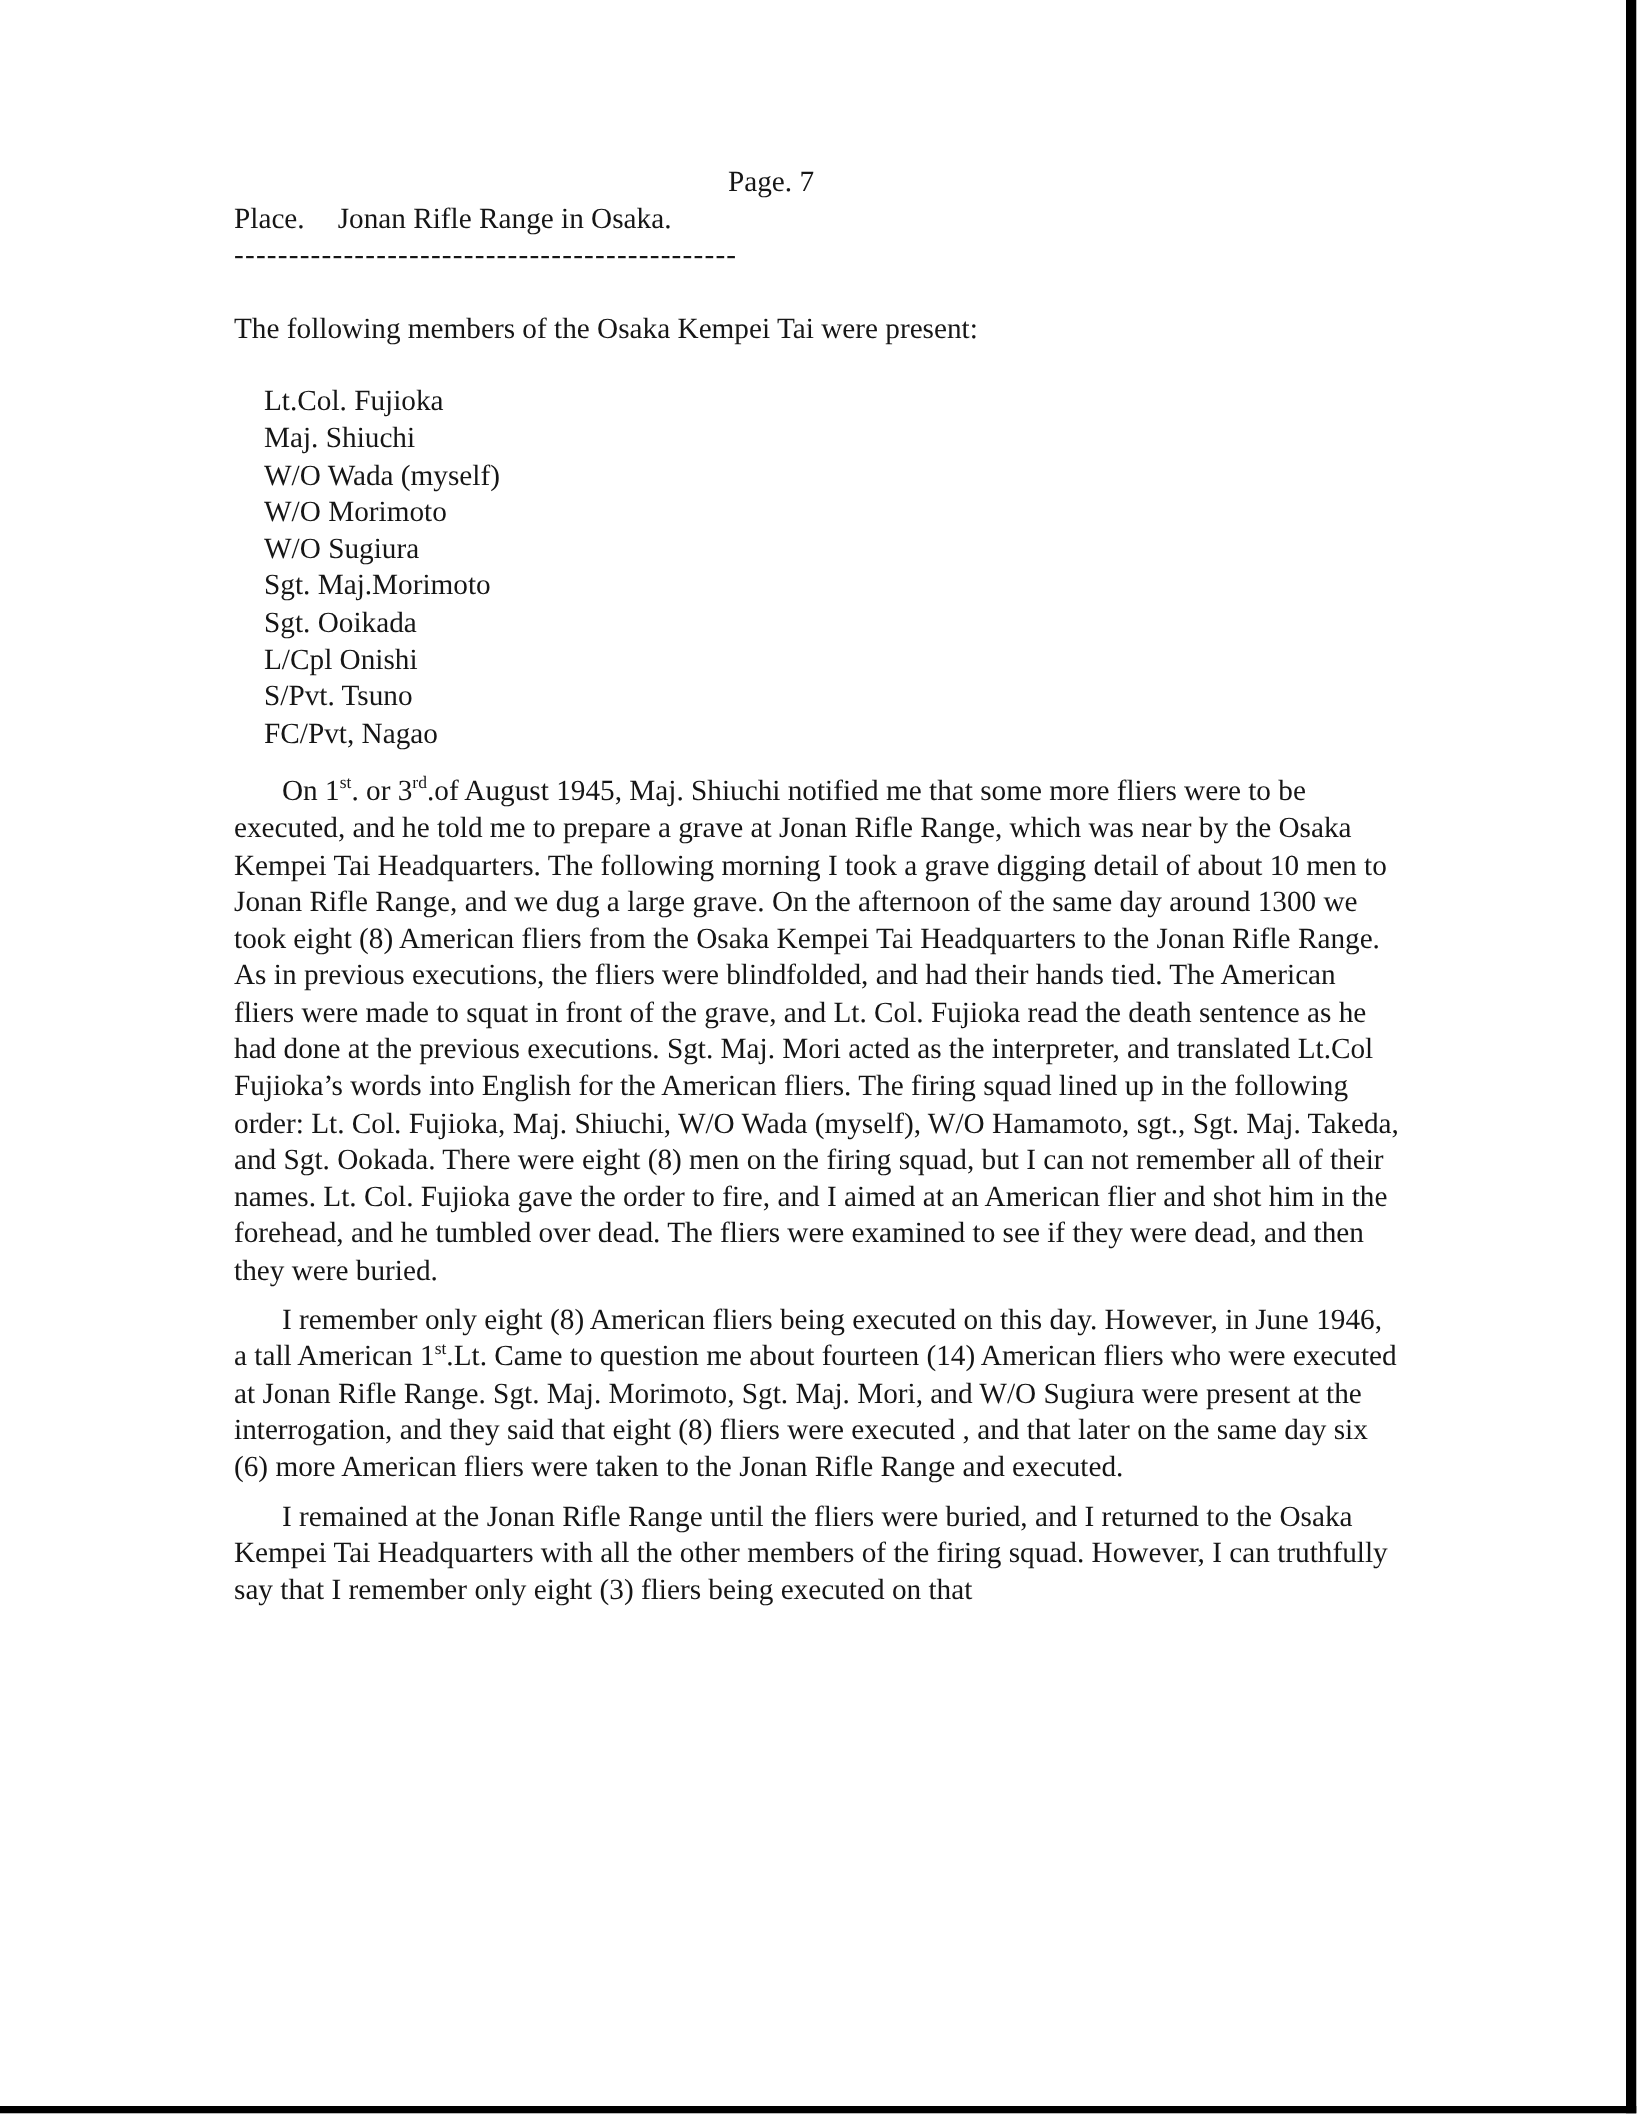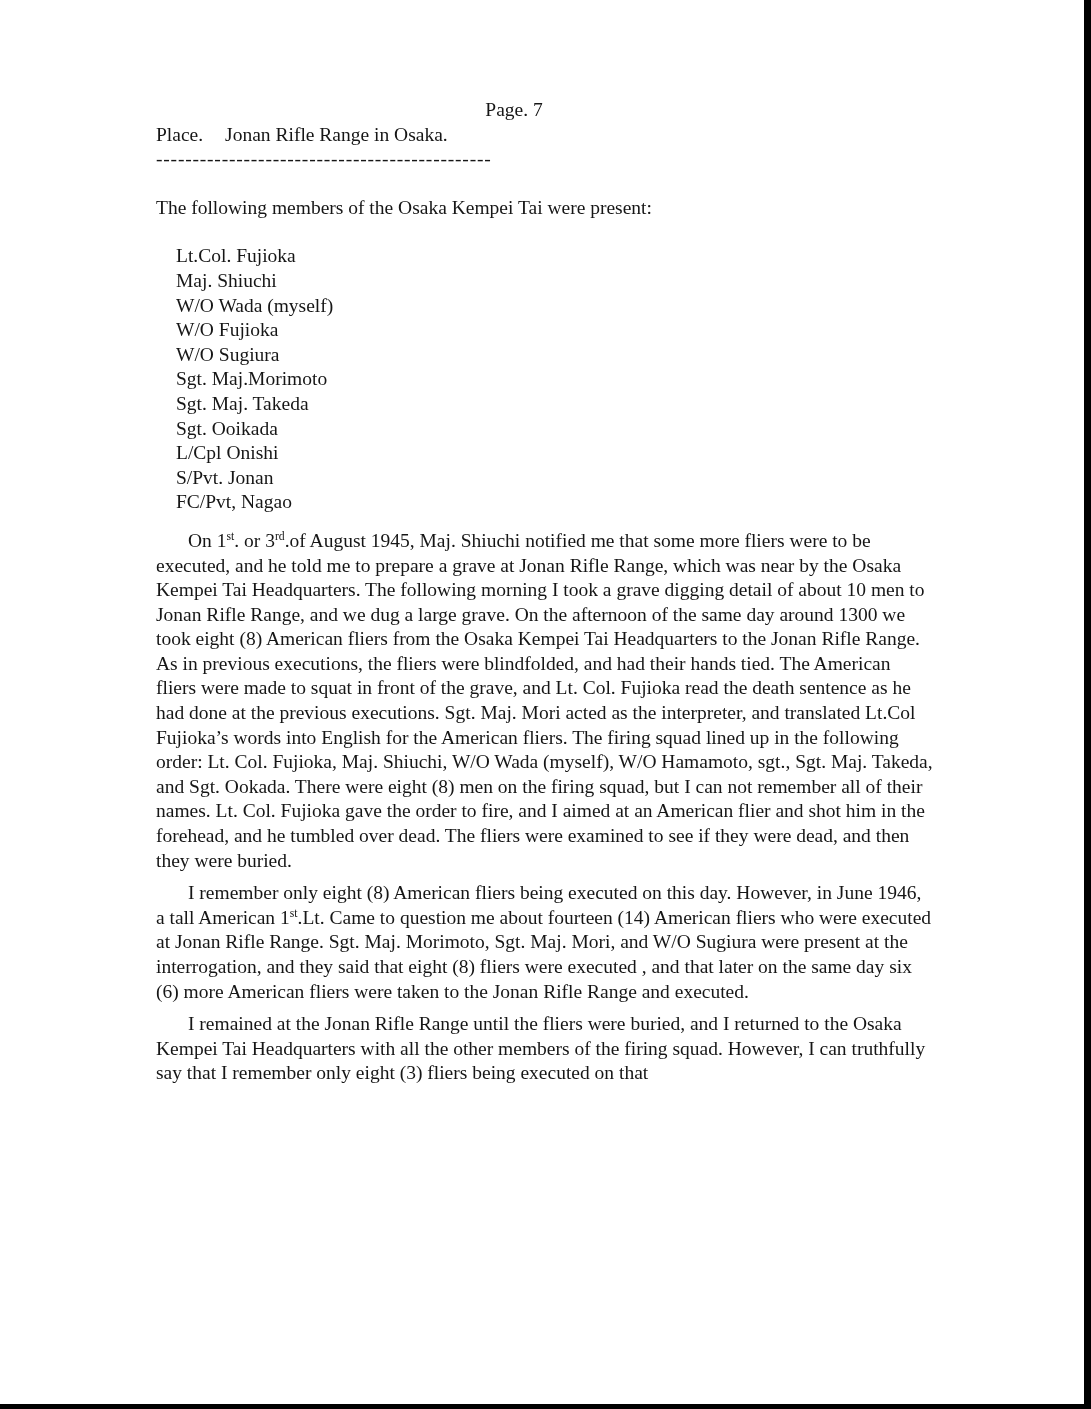--- a/index.html
+++ b/index.html
@@ -15,21 +15,21 @@
   }
   .page{
     position:relative;
     width:1091px;height:1409px;
     background:var(--page-bg);
     color:var(--text-color);
     overflow:hidden;
   }
   .content{
     position:absolute;
-    left:156px;top:4px;
+    left:156px;top:16px;
     width:778px;
     padding-top:94px;
     font-size:19.5px;
     line-height:24.6px;
   }
   .page-label{
     width:716px;
     text-align:center;
   }
   .place-line{white-space:nowrap;}
@@ -75,27 +75,26 @@
     </div>
 
     <div class="divider">----------------------------------------------</div>
 
     <div class="intro">The following members of the Osaka Kempei Tai were present:</div>
 
     <div class="members" id="members">
         <div class="member">Lt.Col. Fujioka</div>
         <div class="member">Maj. Shiuchi</div>
         <div class="member">W/O Wada (myself)</div>
-        <div class="member">W/O Fujioka</div>
+        <div class="member">W/O Morimoto</div>
         <div class="member">W/O Sugiura</div>
         <div class="member">Sgt. Maj.Morimoto</div>
-        <div class="member">Sgt. Maj. Takeda</div>
         <div class="member">Sgt. Ooikada</div>
         <div class="member">L/Cpl Onishi</div>
-        <div class="member">S/Pvt. Jonan</div>
+        <div class="member">S/Pvt. Tsuno</div>
         <div class="member">FC/Pvt, Nagao</div>
       </div>
 
     <div class="paragraphs" id="paragraphs">
         <p class="para">On 1<sup>st</sup>. or 3<sup>rd</sup>.of August 1945, Maj. Shiuchi notified me that some more fliers were to be executed, and he told me to prepare a grave at Jonan Rifle Range, which was near by the Osaka Kempei Tai Headquarters. The following morning I took a grave digging detail of about 10 men to Jonan Rifle Range, and we dug a large grave. On the afternoon of the same day around 1300 we took eight (8) American fliers from the Osaka Kempei Tai Headquarters to the Jonan Rifle Range. As in previous executions, the fliers were blindfolded, and had their hands tied. The American fliers were made to squat in front of the grave, and Lt. Col. Fujioka read the death sentence as he had done at the previous executions. Sgt. Maj. Mori acted as the interpreter, and translated Lt.Col Fujioka’s words into English for the American fliers. The firing squad lined up in the following order: Lt. Col. Fujioka, Maj. Shiuchi, W/O Wada (myself), W/O Hamamoto, sgt., Sgt. Maj. Takeda, and Sgt. Ookada. There were eight (8) men on the firing squad, but I can not remember all of their names. Lt. Col. Fujioka gave the order to fire, and I aimed at an American flier and shot him in the forehead, and he tumbled over dead. The fliers were examined to see if they were dead, and then they were buried.</p>
         <p class="para">I remember only eight (8) American fliers being executed on this day. However, in June 1946, a tall American 1<sup>st</sup>.Lt. Came to question me about fourteen (14) American fliers who were executed at Jonan Rifle Range. Sgt. Maj. Morimoto, Sgt. Maj. Mori, and W/O Sugiura were present at the interrogation, and they said that eight (8) fliers were executed , and that later on the same day six (6) more American fliers were taken to the Jonan Rifle Range and executed.</p>
         <p class="para">I remained at the Jonan Rifle Range until the fliers were buried, and I returned to the Osaka Kempei Tai Headquarters with all the other members of the firing squad. However, I can truthfully say that I remember only eight (3) fliers being executed on that</p>
       </div>
   </div>
 

